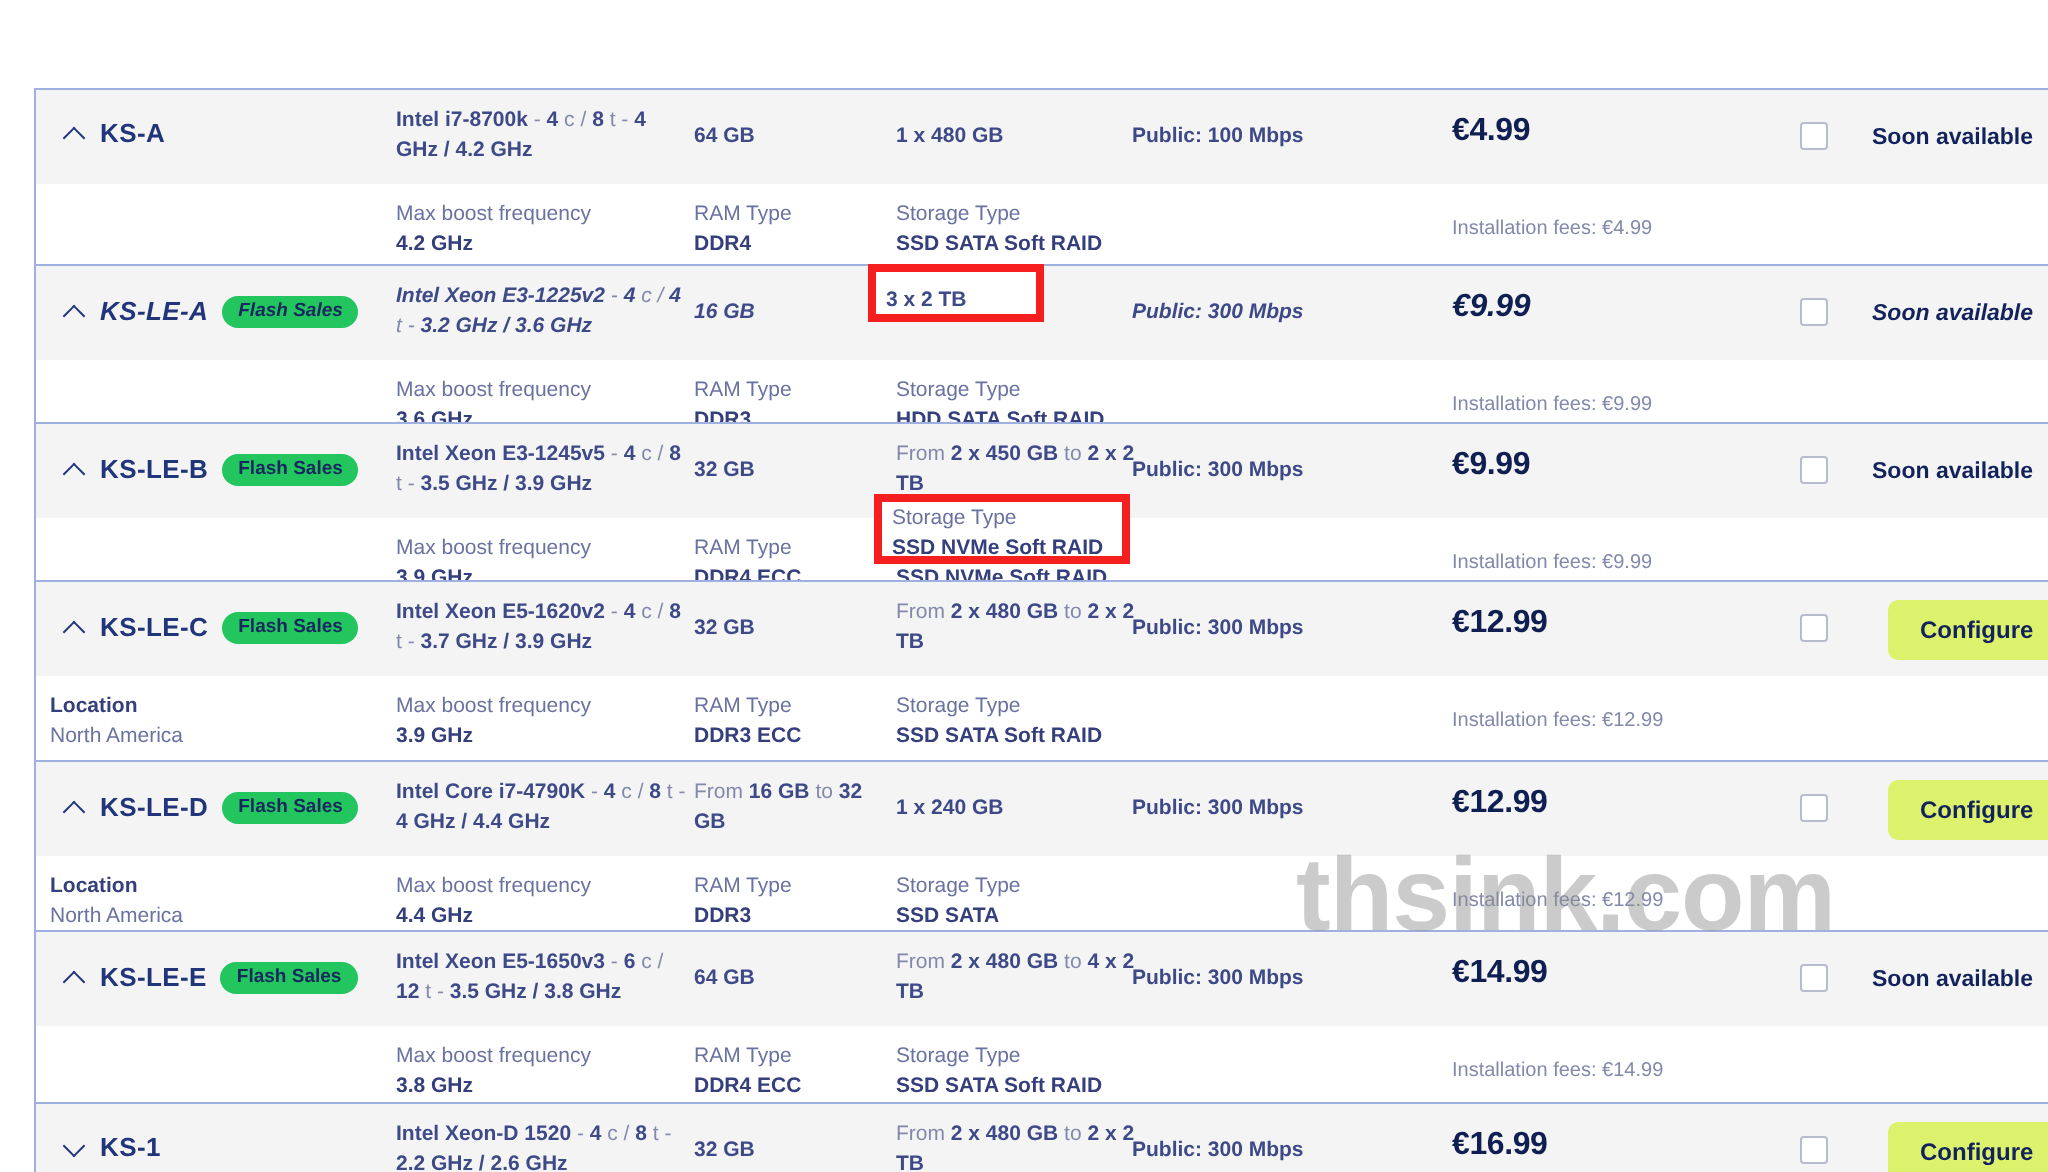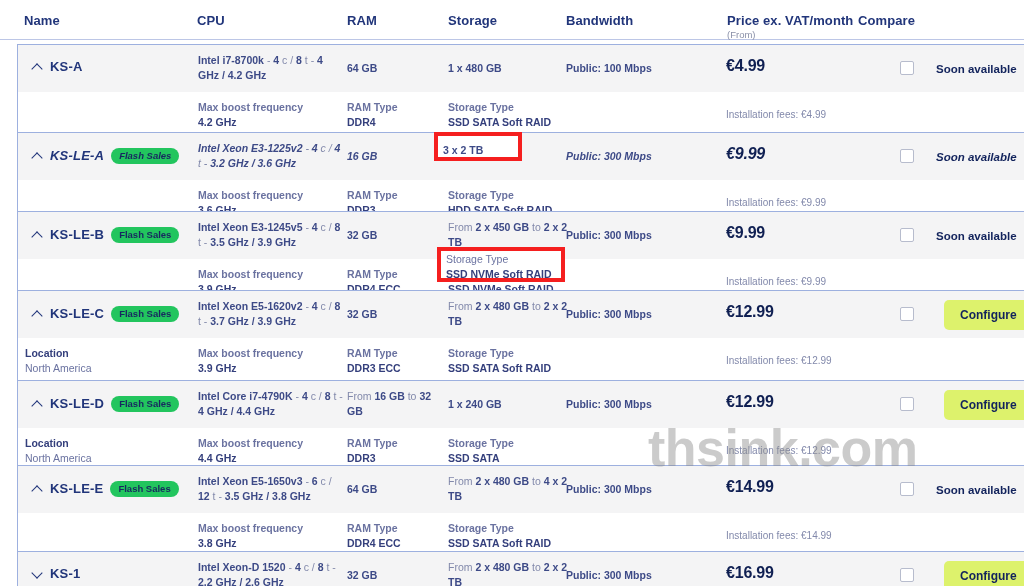--- a/index.html
+++ b/index.html
@@ -152,21 +152,21 @@
     line-height: 15px;
     color: #5c6598;
   }
   .blk b { color: #3d4a87; font-weight: 700; }
   .blk .lt { color: #8289ab; font-weight: 400; }
   .blk.one { top: 16px; }
 
   .lbl {
     font-size: 10.5px;
     color: #6a72a0;
-    font-weight: 700;
+    font-weight: 400;
     display: block;
     line-height: 15px;
   }
   .val {
     font-size: 10.5px;
     color: #343f7c;
     font-weight: 700;
     display: block;
     line-height: 15px;
   }
@@ -236,30 +236,20 @@
     background: #ffffff;
   }
 </style>
 </head>
 <body>
 
 <div id="root">
 
   <div class="watermark">thsink.com</div>
 
-  <div class="table-head">
-    <div class="th" style="left:24px;">Name</div>
-    <div class="th" style="left:197px;">CPU</div>
-    <div class="th" style="left:347px;">RAM</div>
-    <div class="th" style="left:448px;">Storage</div>
-    <div class="th" style="left:566px;">Bandwidth</div>
-    <div class="th" style="left:727px;">Price ex. VAT/month</div>
-    <div class="th-sub" style="left:727px;">(From)</div>
-    <div class="th" style="left:858px;">Compare</div>
-  </div>
 
   <div id="plans-container">
       <div class="plan" style="top: 44px;">
         <div class="row-main" style="height: 47px;">
           <div class="cell c-name" style="height: 47px; text-align: center;">
             <div class="name-wrap">
               <span class="chev"></span>
               <span class="name-txt">KS-A</span>
             </div>
           </div>

